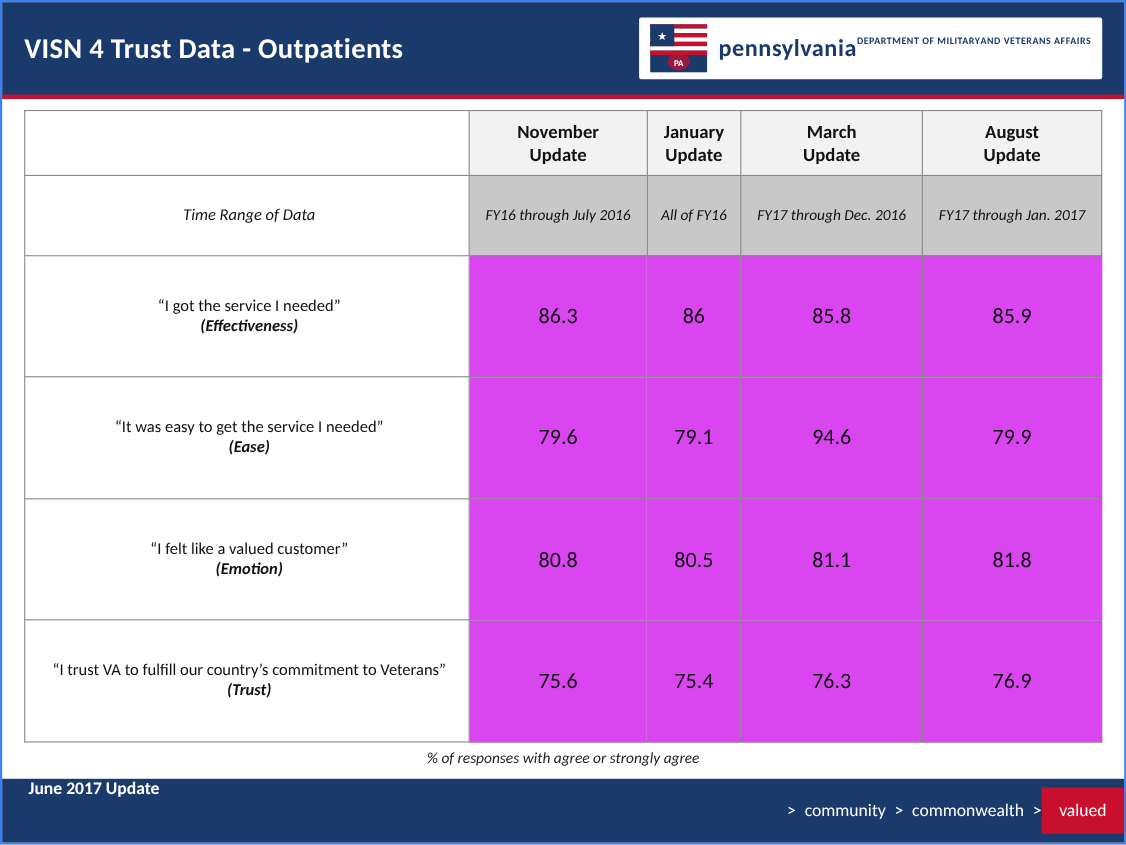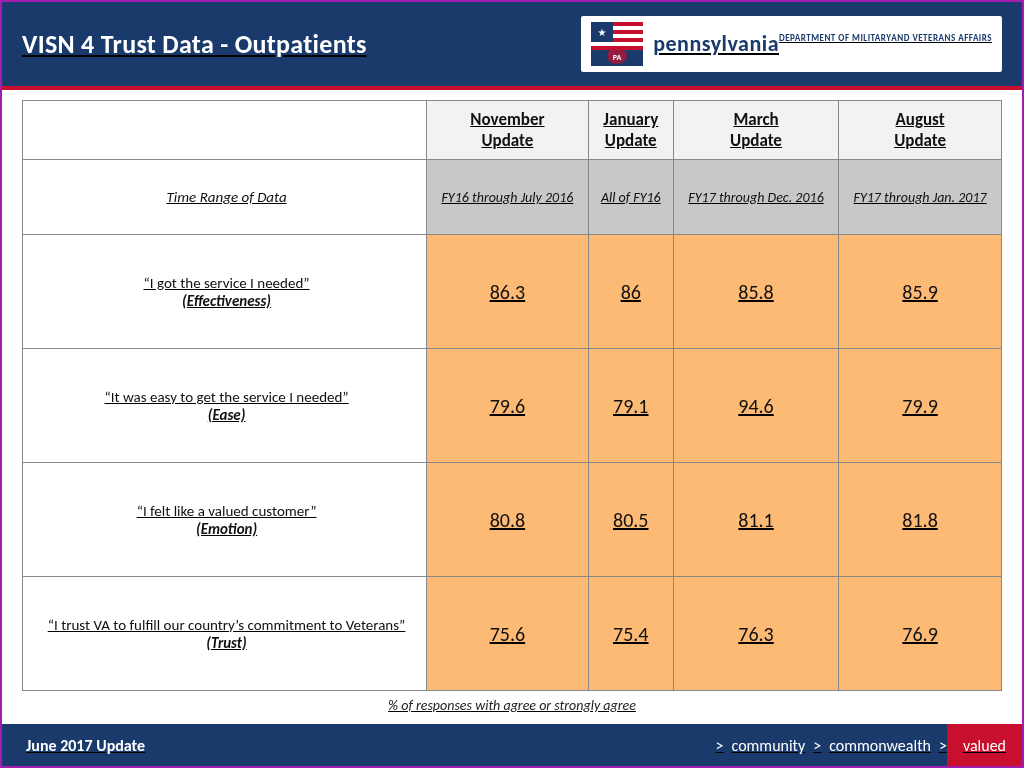--- a/index.html
+++ b/index.html
@@ -8,22 +8,21 @@
       background: #fff;
       width: 1024px;
       height: 768px;
       overflow: hidden;
     }
     .page {
       width: 1024px;
       height: 768px;
       display: flex;
       flex-direction: column;
-      border: 2px solid #a21caf;
-      text-decoration: underline;
+      border: 2px solid #3b82f6;
     }
 
     
     .header {
       background: #1a3a6b;
       display: flex;
       align-items: center;
       justify-content: space-between;
       padding: 14px 20px;
       border-bottom: 4px solid #c8102e;
@@ -90,21 +89,21 @@
       padding-left: 14px;
       min-width: 240px;
     }
     .main-table thead th {
       background: #f2f2f2;
       font-weight: bold;
       font-size: 17px;
       color: #111;
     }
     .main-table tbody td {
-      background: #fdba74;
+      background: #d946ef;
       font-size: 20px;
       color: #111;
     }
     .main-table tbody td.col-label {
       background: #fff;
       font-size: 15px;
     }
     .row-time td.col-label {
       font-style: italic;
       font-size: 15px;
@@ -124,23 +123,22 @@
       font-style: italic;
       font-size: 14px;
       color: #222;
       padding: 6px 0 4px 0;
     }
 
     
     .footer {
       background: #1a3a6b;
       display: flex;
-      align-items: center;
       padding: 0;
-      height: 42px;
+      height: 58px;
     }
     .footer-left {
       color: #fff;
       font-size: 16px;
       font-weight: bold;
       padding: 0 24px;
       flex: 1;
     }
     .footer-breadcrumb {
       display: flex;

